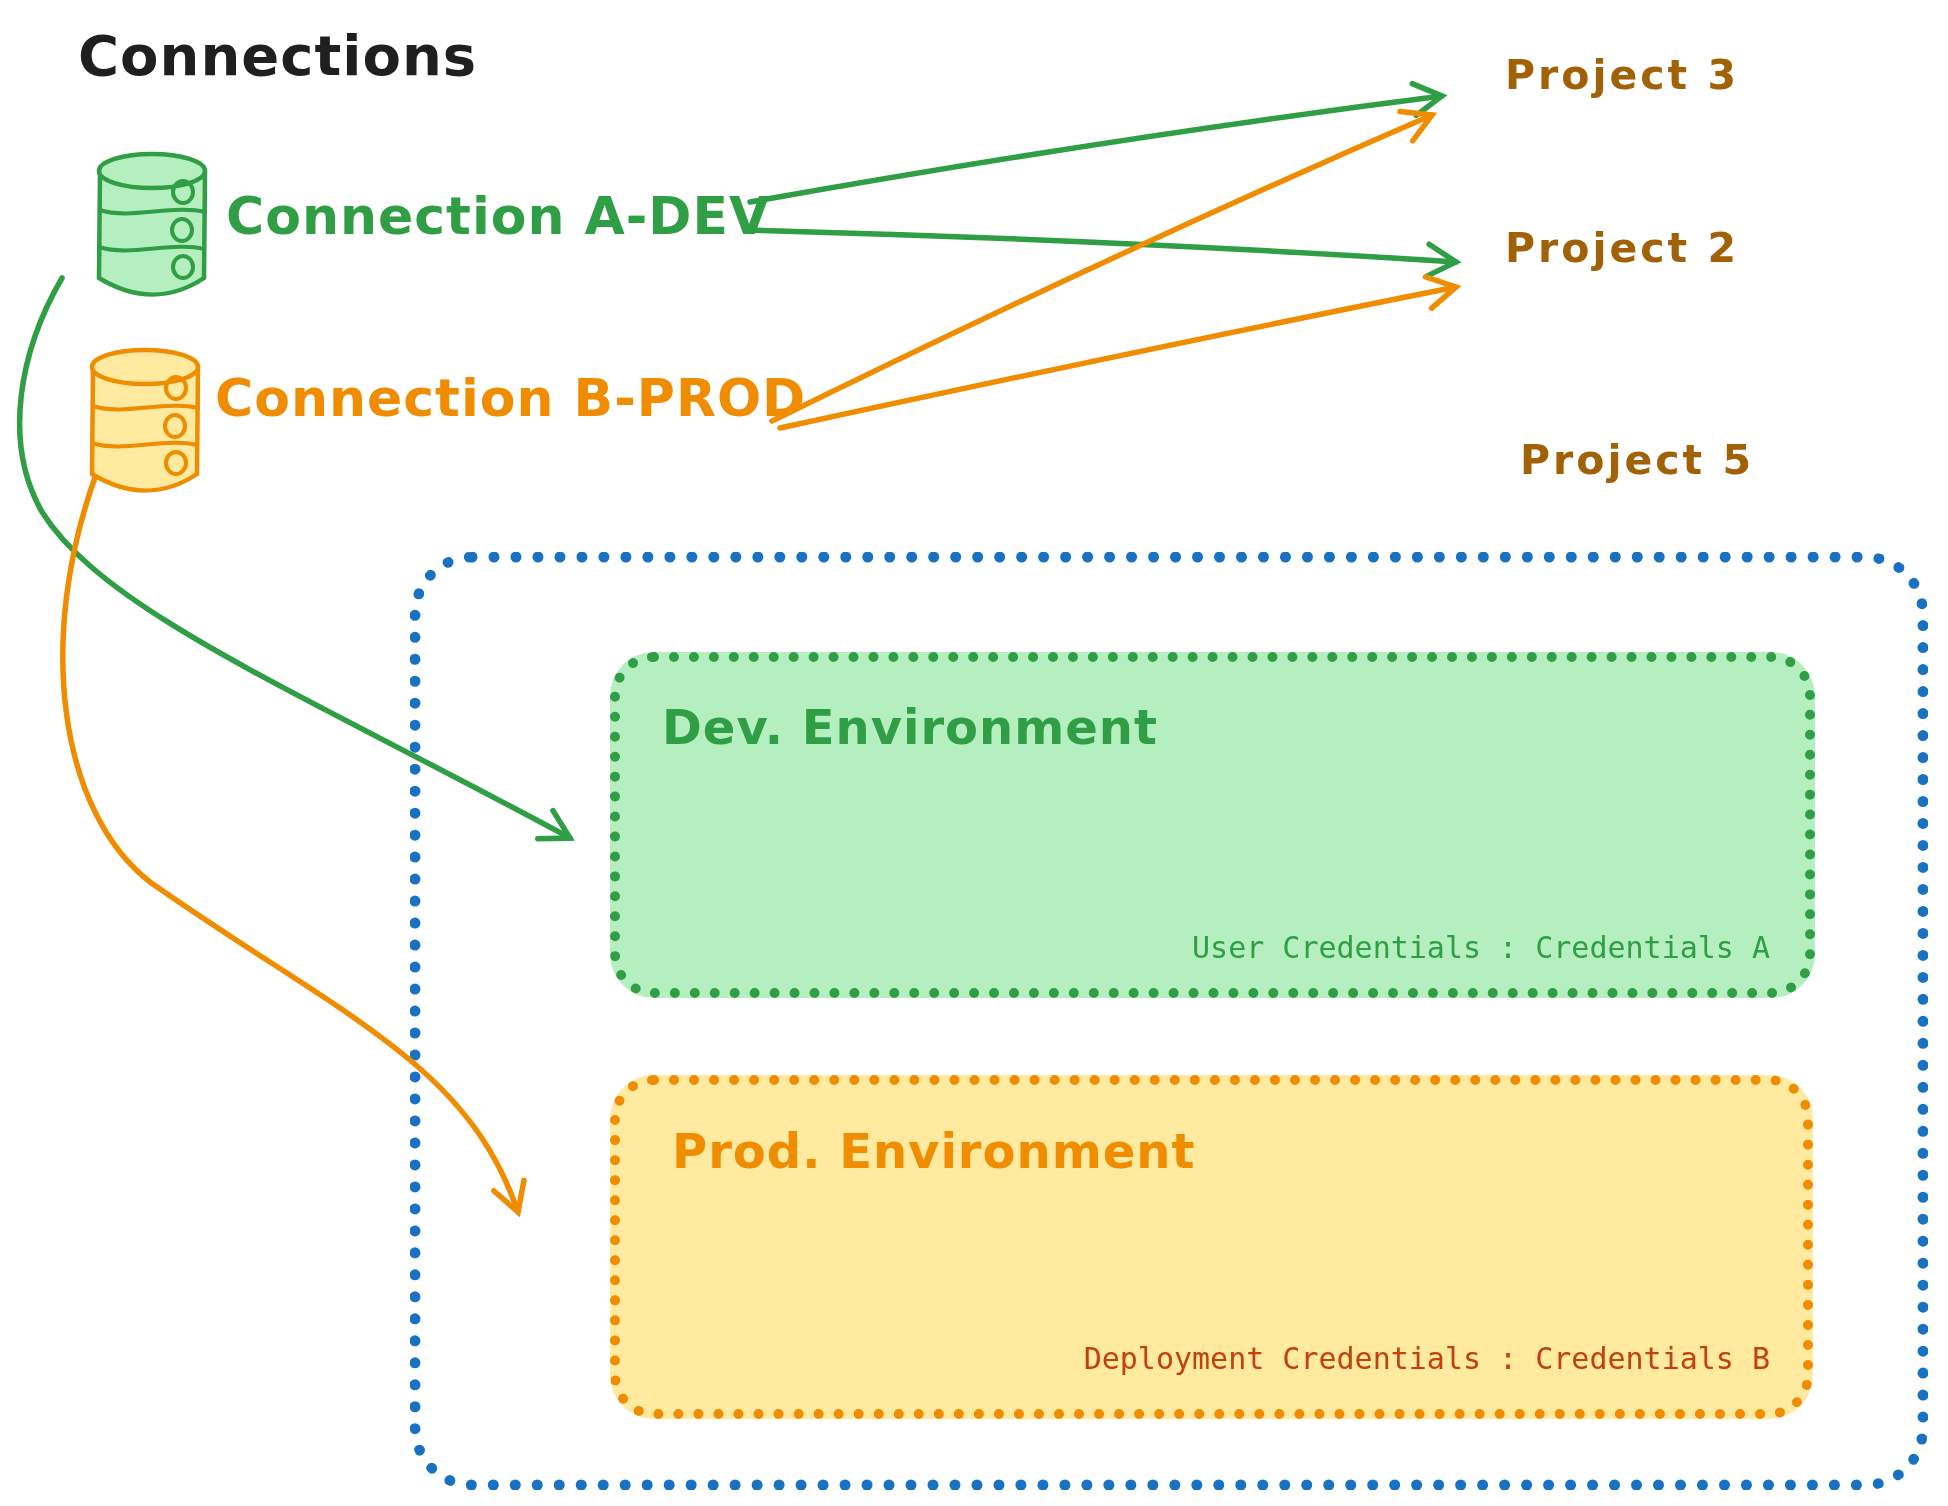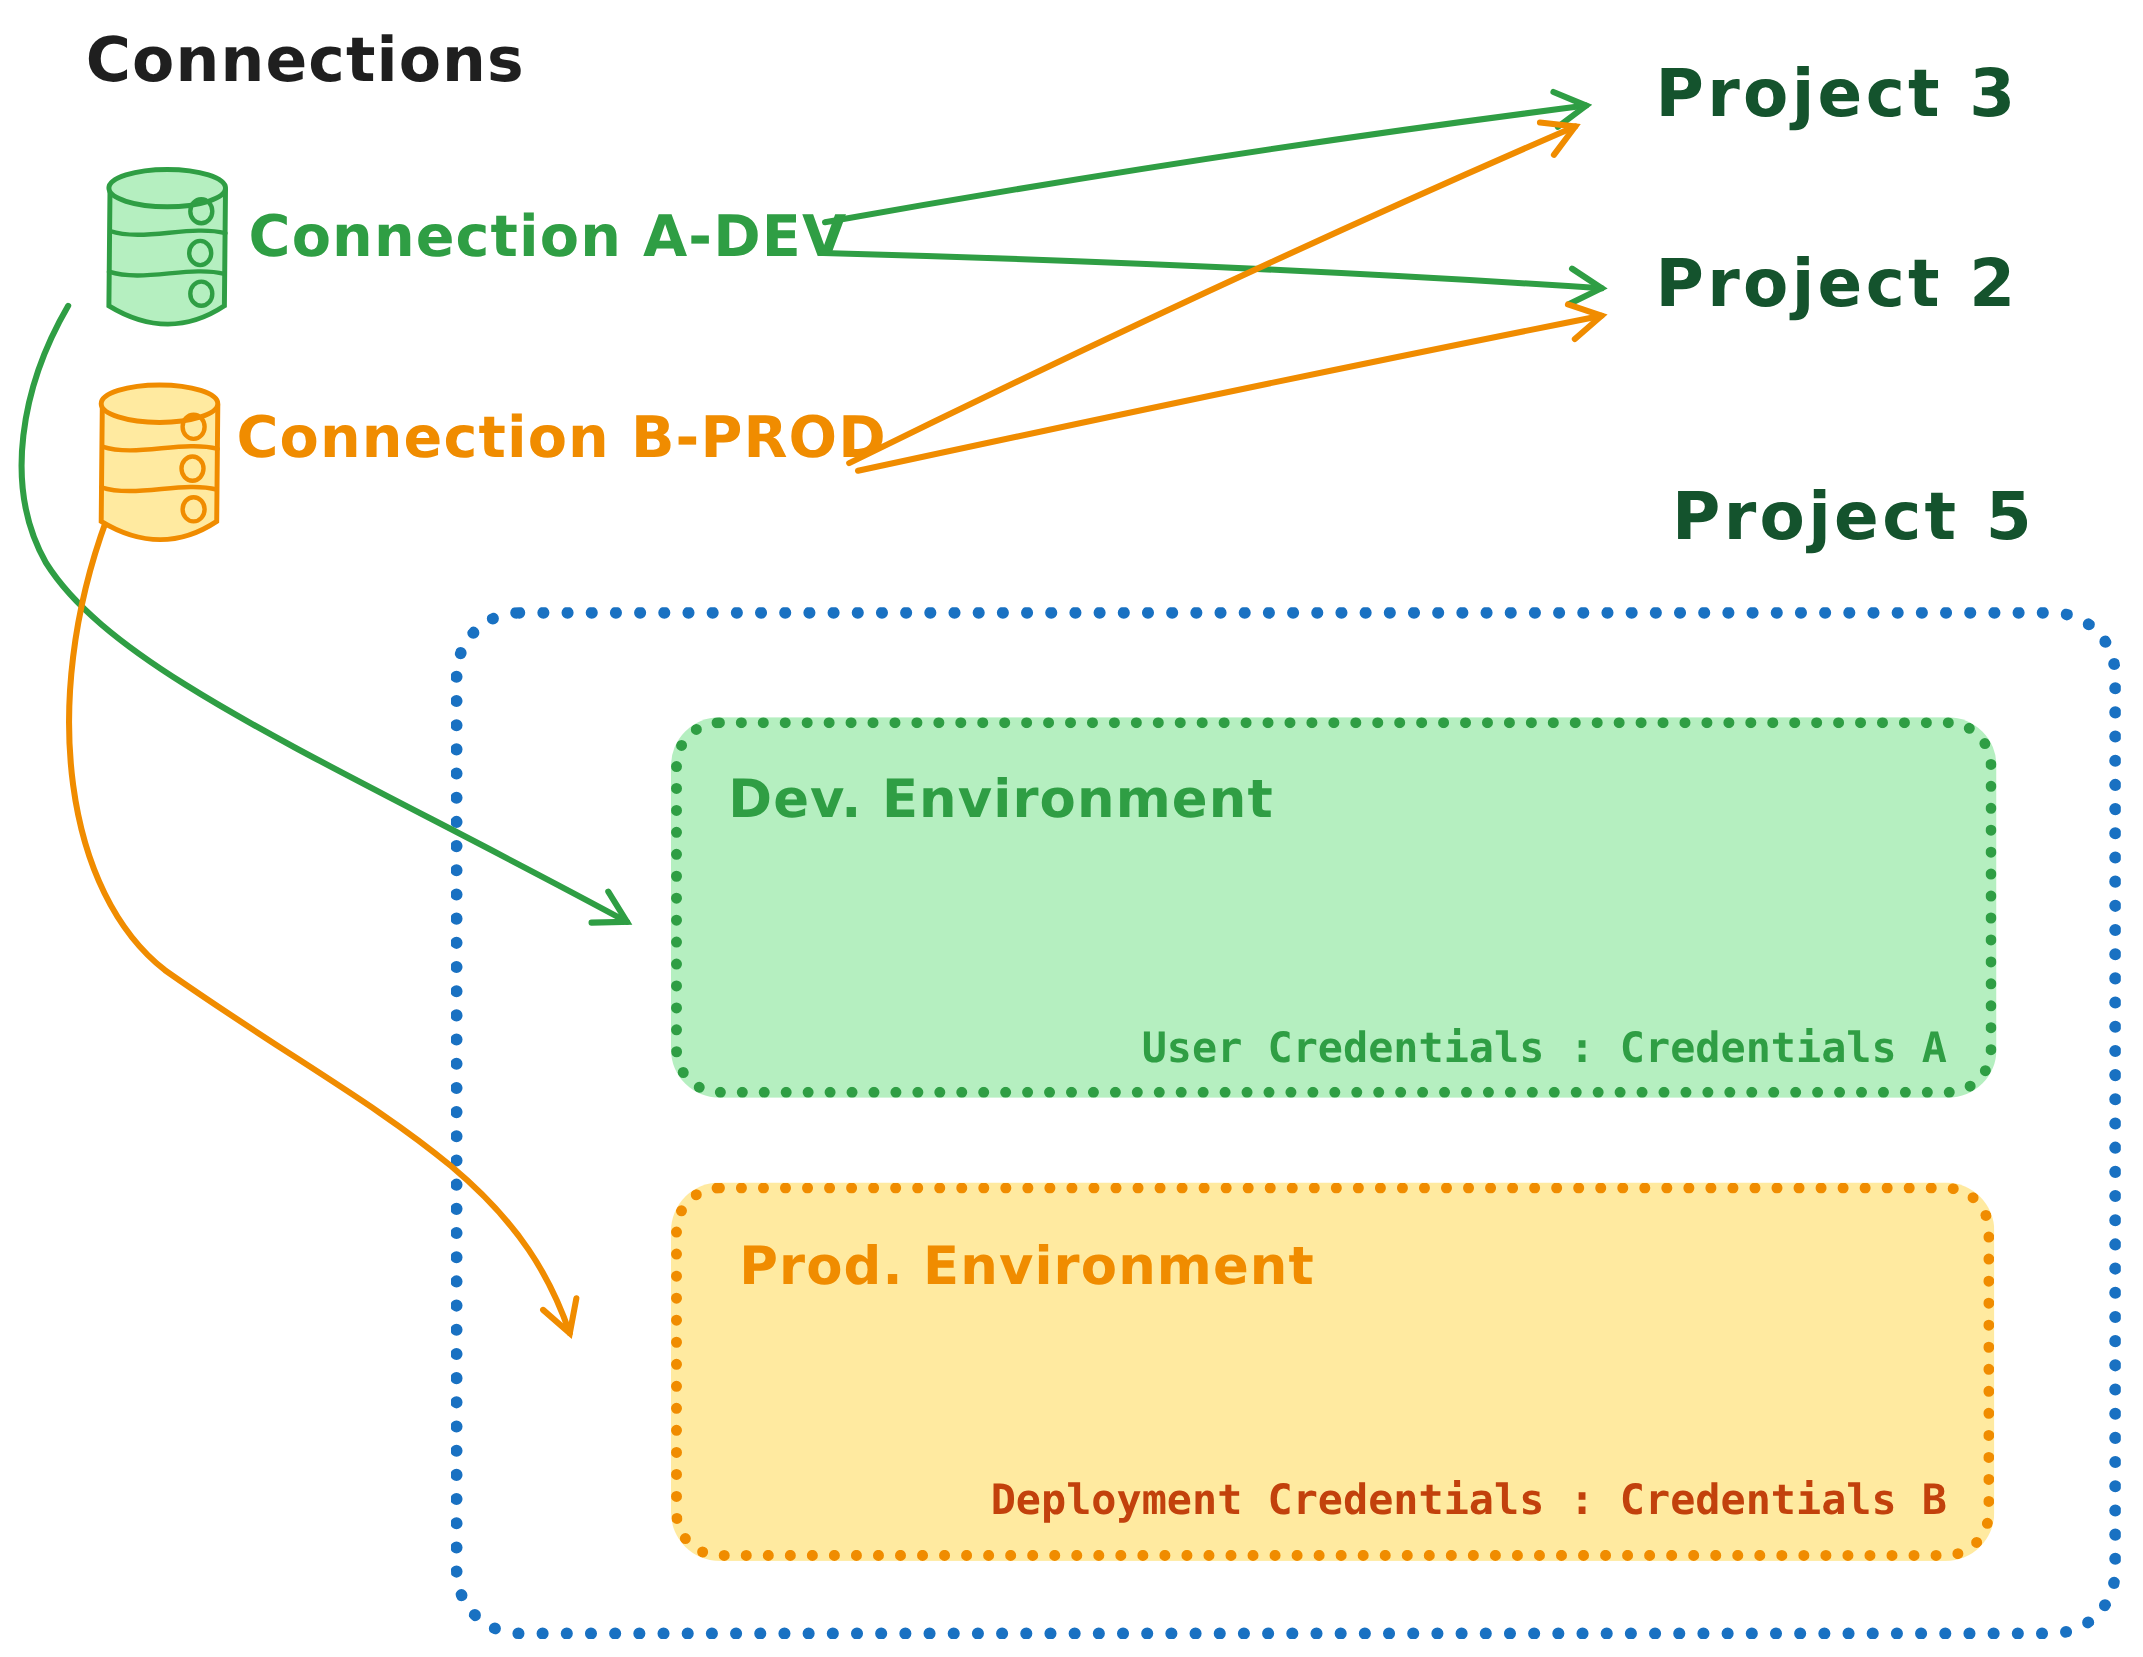--- a/index.html
+++ b/index.html
@@ -10,30 +10,30 @@
     overflow:hidden;
     font-family:"DejaVu Sans", sans-serif;
   }
   .abs{position:absolute;}
   
   .hand{font-family:"DejaVu Sans", sans-serif;font-weight:bold;white-space:nowrap;line-height:1;}
   .title{left:78px;top:28px;font-size:56px;color:#1f1f1f;letter-spacing:1px;}
   .conn-label{font-size:52px;letter-spacing:1px;}
   .conn-a{left:226px;top:190px;color:#2f9e44;}
   .conn-b{left:215px;top:372px;color:#f08c00;}
-  .project-label{font-size:60px;color:#14532d;letter-spacing:3px;}
+  .project-label{font-size:41px;color:#a16207;letter-spacing:3px;}
   .p3{left:1505px;top:55px;}
   .p2{left:1505px;top:228px;}
   .p1{left:1520px;top:440px;}
   .env-title{font-size:48px;letter-spacing:1px;}
   .dev-title{left:662px;top:703px;color:#2f9e44;}
   .prod-title{left:672px;top:1127px;color:#f08c00;}
   .cred{
     font-family:"DejaVu Sans Mono", monospace;
-    font-size:38px;font-weight:bold;white-space:nowrap;line-height:1;
+    font-size:30px;font-weight:normal;white-space:nowrap;line-height:1;
   }
   .dev-cred{right:178px;top:933px;color:#2f9e44;}
   .prod-cred{right:178px;top:1344px;color:#c2410c;}
   
   .dotted-box{box-sizing:border-box;}
   .project1-box{
     left:410px;top:552px;width:1518px;height:938px;
     border:11px dotted #1971c2;border-radius:62px;
     background:transparent;
   }

